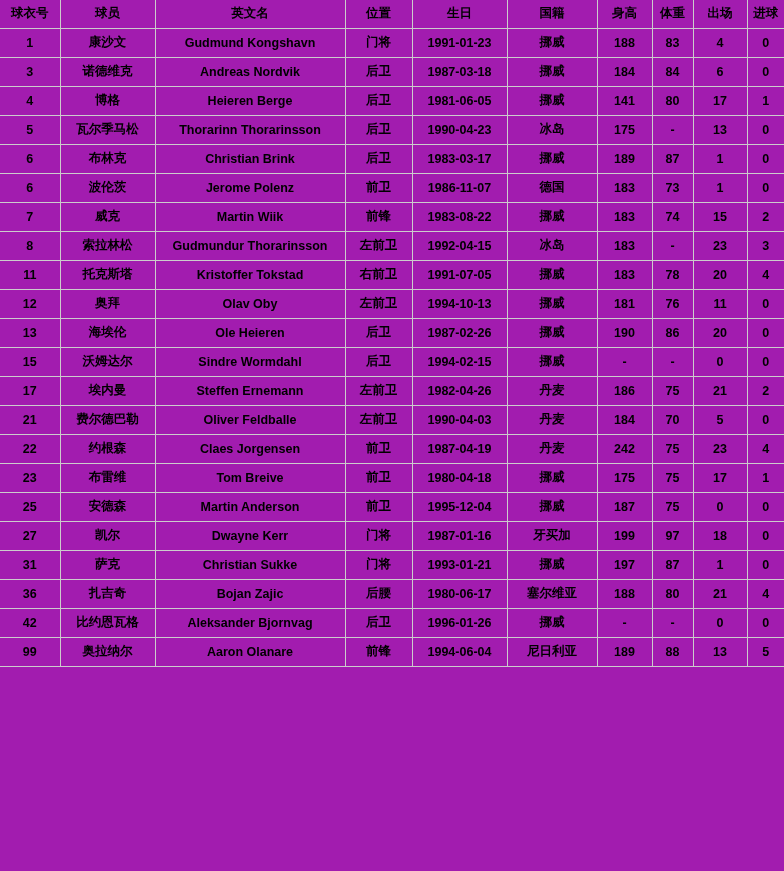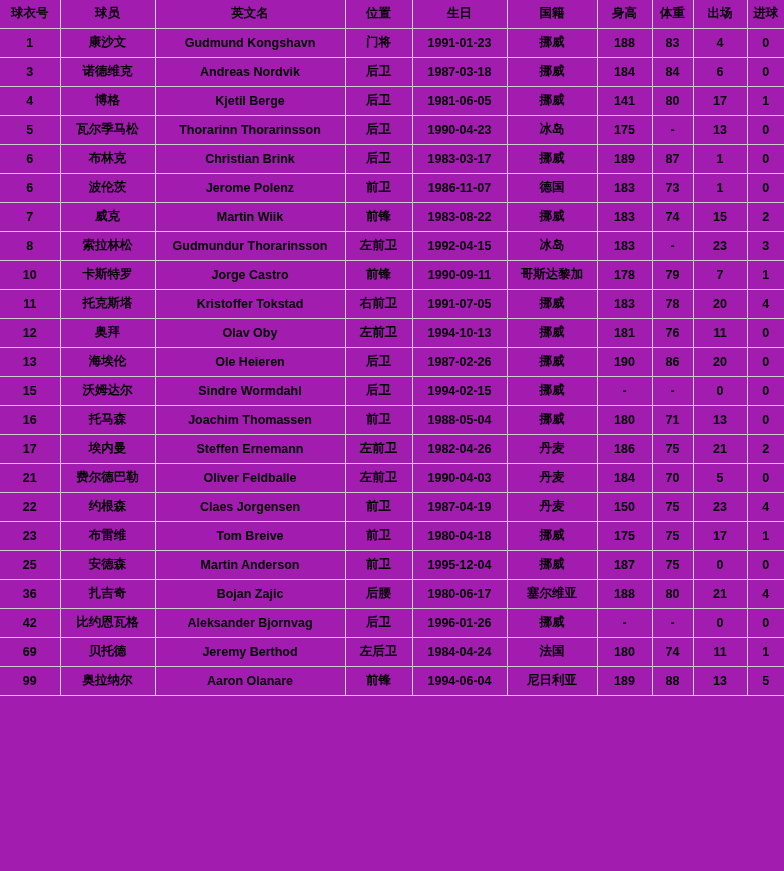--- a/index.html
+++ b/index.html
@@ -106,21 +106,21 @@
           <td>1987-03-18</td>
           <td>挪威</td>
           <td>184</td>
           <td>84</td>
           <td>6</td>
           <td>0</td>
         </tr>
         <tr>
           <td>4</td>
           <td>博格</td>
-          <td>Kjetil Berge</td>
+          <td>Heieren Berge</td>
           <td>后卫</td>
           <td>1981-06-05</td>
           <td>挪威</td>
           <td>141</td>
           <td>80</td>
           <td>17</td>
           <td>1</td>
         </tr>
         <tr>
           <td>5</td>
@@ -176,32 +176,20 @@
           <td>Gudmundur Thorarinsson</td>
           <td>左前卫</td>
           <td>1992-04-15</td>
           <td>冰岛</td>
           <td>183</td>
           <td>-</td>
           <td>23</td>
           <td>3</td>
         </tr>
         <tr>
-          <td>10</td>
-          <td>卡斯特罗</td>
-          <td>Jorge Castro</td>
-          <td>前锋</td>
-          <td>1990-09-11</td>
-          <td>哥斯达黎加</td>
-          <td>178</td>
-          <td>79</td>
-          <td>7</td>
-          <td>1</td>
-        </tr>
-        <tr>
           <td>11</td>
           <td>托克斯塔</td>
           <td>Kristoffer Tokstad</td>
           <td>右前卫</td>
           <td>1991-07-05</td>
           <td>挪威</td>
           <td>183</td>
           <td>78</td>
           <td>20</td>
           <td>4</td>
@@ -233,32 +221,20 @@
         <tr>
           <td>15</td>
           <td>沃姆达尔</td>
           <td>Sindre Wormdahl</td>
           <td>后卫</td>
           <td>1994-02-15</td>
           <td>挪威</td>
           <td>-</td>
           <td>-</td>
           <td>0</td>
-          <td>0</td>
-        </tr>
-        <tr>
-          <td>16</td>
-          <td>托马森</td>
-          <td>Joachim Thomassen</td>
-          <td>前卫</td>
-          <td>1988-05-04</td>
-          <td>挪威</td>
-          <td>180</td>
-          <td>71</td>
-          <td>13</td>
           <td>0</td>
         </tr>
         <tr>
           <td>17</td>
           <td>埃内曼</td>
           <td>Steffen Ernemann</td>
           <td>左前卫</td>
           <td>1982-04-26</td>
           <td>丹麦</td>
           <td>186</td>
@@ -278,21 +254,21 @@
           <td>5</td>
           <td>0</td>
         </tr>
         <tr>
           <td>22</td>
           <td>约根森</td>
           <td>Claes Jorgensen</td>
           <td>前卫</td>
           <td>1987-04-19</td>
           <td>丹麦</td>
-          <td>150</td>
+          <td>242</td>
           <td>75</td>
           <td>23</td>
           <td>4</td>
         </tr>
         <tr>
           <td>23</td>
           <td>布雷维</td>
           <td>Tom Breive</td>
           <td>前卫</td>
           <td>1980-04-18</td>
@@ -305,20 +281,44 @@
         <tr>
           <td>25</td>
           <td>安德森</td>
           <td>Martin Anderson</td>
           <td>前卫</td>
           <td>1995-12-04</td>
           <td>挪威</td>
           <td>187</td>
           <td>75</td>
           <td>0</td>
+          <td>0</td>
+        </tr>
+        <tr>
+          <td>27</td>
+          <td>凯尔</td>
+          <td>Dwayne Kerr</td>
+          <td>门将</td>
+          <td>1987-01-16</td>
+          <td>牙买加</td>
+          <td>199</td>
+          <td>97</td>
+          <td>18</td>
+          <td>0</td>
+        </tr>
+        <tr>
+          <td>31</td>
+          <td>萨克</td>
+          <td>Christian Sukke</td>
+          <td>门将</td>
+          <td>1993-01-21</td>
+          <td>挪威</td>
+          <td>197</td>
+          <td>87</td>
+          <td>1</td>
           <td>0</td>
         </tr>
         <tr>
           <td>36</td>
           <td>扎吉奇</td>
           <td>Bojan Zajic</td>
           <td>后腰</td>
           <td>1980-06-17</td>
           <td>塞尔维亚</td>
           <td>188</td>
@@ -330,32 +330,20 @@
           <td>42</td>
           <td>比约恩瓦格</td>
           <td>Aleksander Bjornvag</td>
           <td>后卫</td>
           <td>1996-01-26</td>
           <td>挪威</td>
           <td>-</td>
           <td>-</td>
           <td>0</td>
           <td>0</td>
-        </tr>
-        <tr>
-          <td>69</td>
-          <td>贝托德</td>
-          <td>Jeremy Berthod</td>
-          <td>左后卫</td>
-          <td>1984-04-24</td>
-          <td>法国</td>
-          <td>180</td>
-          <td>74</td>
-          <td>11</td>
-          <td>1</td>
         </tr>
         <tr>
           <td>99</td>
           <td>奥拉纳尔</td>
           <td>Aaron Olanare</td>
           <td>前锋</td>
           <td>1994-06-04</td>
           <td>尼日利亚</td>
           <td>189</td>
           <td>88</td>

